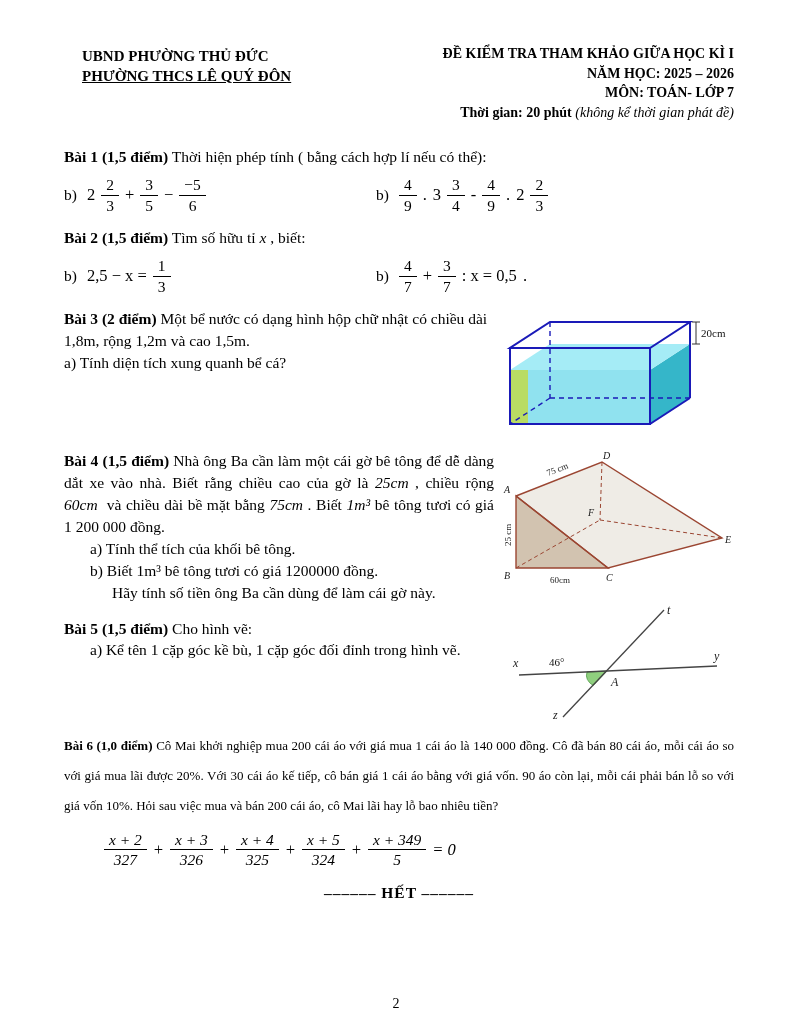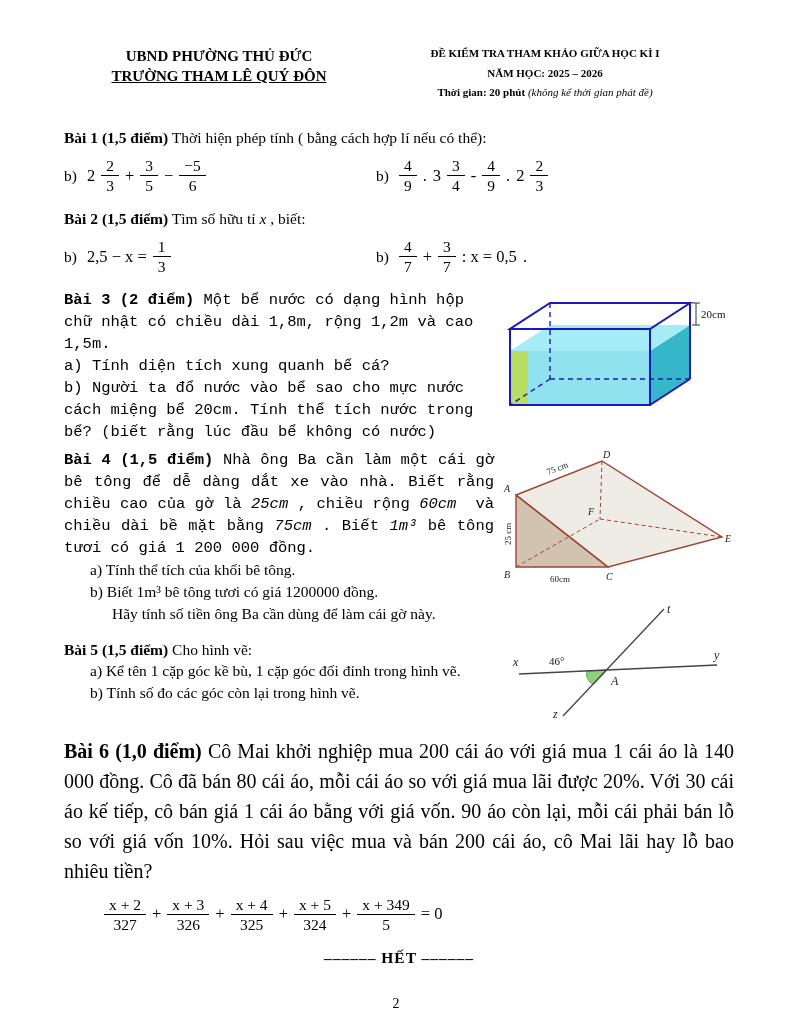--- a/index.html
+++ b/index.html
@@ -9,69 +9,70 @@
     font-family:"Liberation Serif", serif;
     color:#000; font-size:15.5px;
   }
   .page { position:relative; width:792px; height:1024px; padding:44px 58px 20px 64px; overflow:hidden; }
   .b { font-weight:bold; }
   .i { font-style:italic; }
   .u { text-decoration:underline; }
   .italic { font-style:italic; }
 
   .header { display:flex; margin-bottom:24px; }
-  .header-left { width:292px; text-align:center; padding-left:18px; font-size:15px; line-height:20px; padding-top:2px; }
-  .header-right { flex:1; text-align:center; font-size:11px; line-height:19.5px; }
+  .header-left { width:292px; text-align:left; padding-left:18px; font-size:15px; line-height:20px; padding-top:2px; }
+  .header-right { flex:1; text-align:right; font-size:14px; line-height:19.5px; }
 
   .line { line-height:21px; }
   .block { margin-bottom:6px; }
 
   .two-col { display:flex; margin:5px 0 9px; }
   .two-col .eq-left { width:312px; }
   .eq { display:flex; align-items:center; gap:8px; min-height:46px; }
   .math { display:inline-flex; align-items:center; gap:2px; font-size:16.5px; }
   .math .tok { padding:0 2px; white-space:pre; }
   .frac { display:inline-flex; flex-direction:column; align-items:center; line-height:1.1; font-size:15.5px; vertical-align:middle; margin:0 2px; }
   .frac .num { display:block; padding:0 5px 1px; border-bottom:1.3px solid #000; text-align:center; }
   .frac .den { display:block; padding:1px 5px 0; text-align:center; }
   .rich .tok { white-space:pre-wrap; }
 
   .row { display:flex; gap:6px; }
   .grow { flex:1; }
   .figcol { width:234px; display:flex; flex-direction:column; gap:16px; align-items:center; }
   .figcol3 { width:232px; padding-top:4px; }
 
-  .p14 { line-height:22px;font-family:Liberation Mono, monospace; }
+  .p14 { line-height:22px; }
   .just { text-align:justify; }
   .item-ind { line-height:22px; padding-left:26px; }
   .item-ind2 { line-height:22px; padding-left:48px; }
   .mt10 { margin-top:10px; }
   .mt14 { margin-top:14px; }
 
-  .bai6-text { font-size:20px; line-height:30px; text-align:justify; margin-top:16px; }
-
-  .equation-row { margin:10px 0 4px 38px; }
+  .bai6-text { font-size:13px; line-height:30px; text-align:justify; margin-top:10px; }
+
+  .equation-row { margin:10px 0 4px 38px;font-style:italic; }
   .het { text-align:center; font-weight:bold; margin-top:16px; letter-spacing:1px; }
   .page-number { position:absolute; left:0; right:0; bottom:12px; text-align:center; font-size:14px; }
 
   svg text { font-family:"Liberation Serif", serif; }
 </style>
 </head>
 <body>
 
 <div class="page">
 
   <header class="header">
     <div class="header-left">
       <div class="b">UBND PHƯỜNG THỦ ĐỨC</div>
-      <div class="b u">TRƯỜNG THAM LÊ QUÝ ĐÔN</div>
+      <div class="b u">PHƯỜNG THCS LÊ QUÝ ĐÔN</div>
     </div>
     <div class="header-right">
       <div class="b">ĐỀ KIỂM TRA THAM KHẢO GIỮA HỌC KÌ I</div>
       <div class="b">NĂM HỌC: 2025 – 2026</div>
+      <div class="b">MÔN: TOÁN- LỚP 7</div>
       <div><span class="b">Thời gian: 20 phút</span> <span class="i">(không kể thời gian phát đề)</span></div>
     </div>
   </header>
 
   <section class="block">
     <p class="line"><span class="b">Bài 1 (1,5 điểm)</span> <span>Thời hiện phép tính ( bằng cách hợp lí nếu có thể):</span></p>
     <div class="two-col">
       <div class="eq eq-left">
         <span>b)</span>
         <span class="math">
@@ -151,21 +152,20 @@
           </span>
       </div>
     </div>
   </section>
 
   <section class="block">
     <div class="row">
       <div class="grow">
         <p class="p14"><span class="b">Bài 3 (2 điểm)</span> <span>Một bể nước có dạng hình hộp chữ nhật có chiều dài 1,8m, rộng 1,2m và cao 1,5m.</span></p>
         <p class="p14">a) Tính diện tích xung quanh bể cá?</p>
-        <p class="p14">b) Người ta đổ nước vào bể sao cho mực nước cách miệng bể 20cm. Tính thể tích nước trong bể? (biết rằng lúc đầu bể không có nước)</p>
       </div>
       <div class="figcol3">
         <svg width="230" height="128" viewBox="0 0 230 128" aria-hidden="true">
           <polygon points="148,58 188,32 188,86 148,112" fill="#35b6c9"></polygon>
           <polygon points="8,58 148,58 148,112 8,112" fill="#90e2ef"></polygon>
           <polygon points="8,58 26,58 26,112 8,112" fill="#b9dc63"></polygon>
           <polygon points="8,58 148,58 188,32 48,32" fill="#a5ecf6"></polygon>
           <g stroke="#1a1ab8" stroke-width="2" fill="none">
             <polygon points="8,36 148,36 188,10 48,10"></polygon>
             <rect x="8" y="36" width="140" height="76"></rect>
@@ -190,21 +190,20 @@
 
   <section class="block">
     <div class="row">
       <div class="grow">
         <p class="p14 just"><span class="b">Bài 4 (1,5 điểm)</span> <span class="rich"><span class="tok">Nhà ông Ba cần làm một cái gờ bê tông để dễ dàng dắt xe vào nhà. Biết rằng chiều cao của gờ là </span><span class="tok italic">25cm</span><span class="tok"> , chiều rộng </span><span class="tok italic">60cm</span><span class="tok">  và chiều dài bề mặt bằng </span><span class="tok italic">75cm</span><span class="tok"> . Biết </span><span class="tok italic">1m³</span><span class="tok"> bê tông tươi có giá 1 200 000 đồng.</span></span></p>
         <p class="item-ind">a)  Tính thể tích của khối bê tông.</p>
         <p class="item-ind">b)  Biết 1m³ bê tông tươi có giá 1200000 đồng.</p>
         <p class="item-ind2">Hãy tính số tiền ông Ba cần dùng để làm cái gờ này.</p>
         <p class="line mt14"><span class="b">Bài 5 (1,5 điểm)</span> <span>Cho hình vẽ:</span></p>
         <p class="item-ind">a)  Kể tên 1 cặp góc kề bù, 1 cặp góc đối đỉnh trong hình vẽ.</p>
-        <p class="item-ind">b)  Tính số đo các góc còn lại trong hình vẽ.</p>
       </div>
       <div class="figcol">
         <svg width="234" height="137" viewBox="0 0 234 137" aria-hidden="true">
           <polygon points="16,46 102,12 222,88 108,118" fill="#efece6"></polygon>
           <polygon points="16,46 16,118 108,118" fill="#d2c3b0"></polygon>
           <g stroke="#9b4632" stroke-width="1.4" fill="none">
             <polygon points="16,46 16,118 108,118"></polygon>
             <polyline points="16,46 102,12 222,88 108,118 16,46"></polyline>
           </g>
           <g stroke="#9b4632" stroke-width="1" stroke-dasharray="4,3" fill="none">

